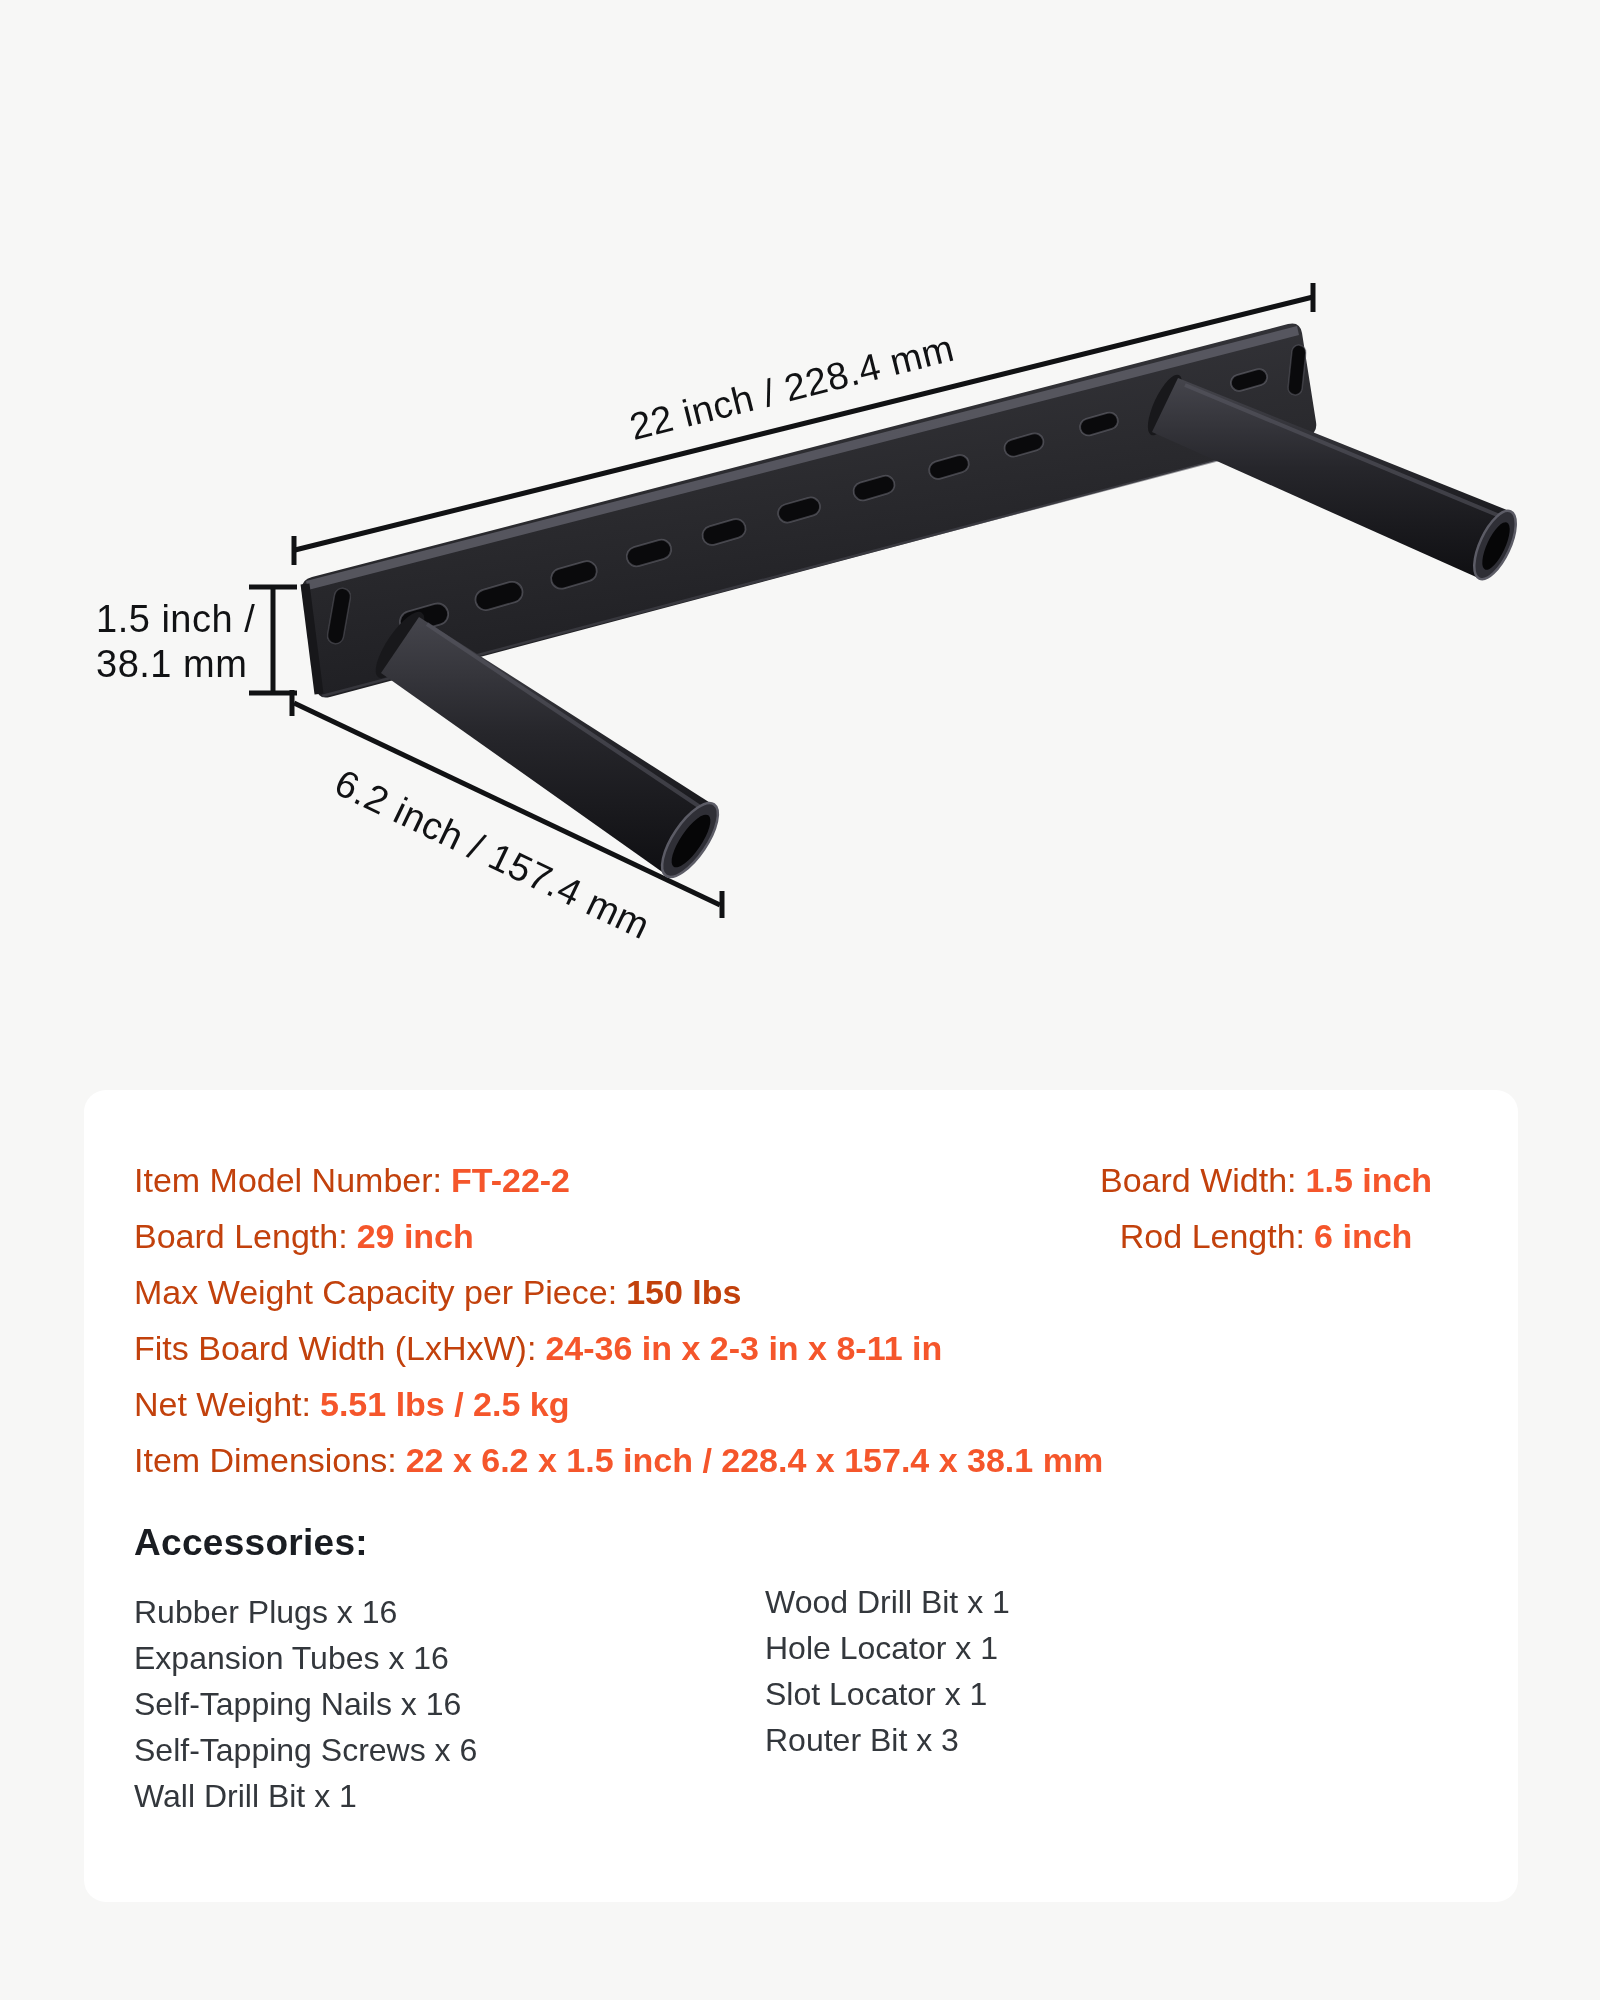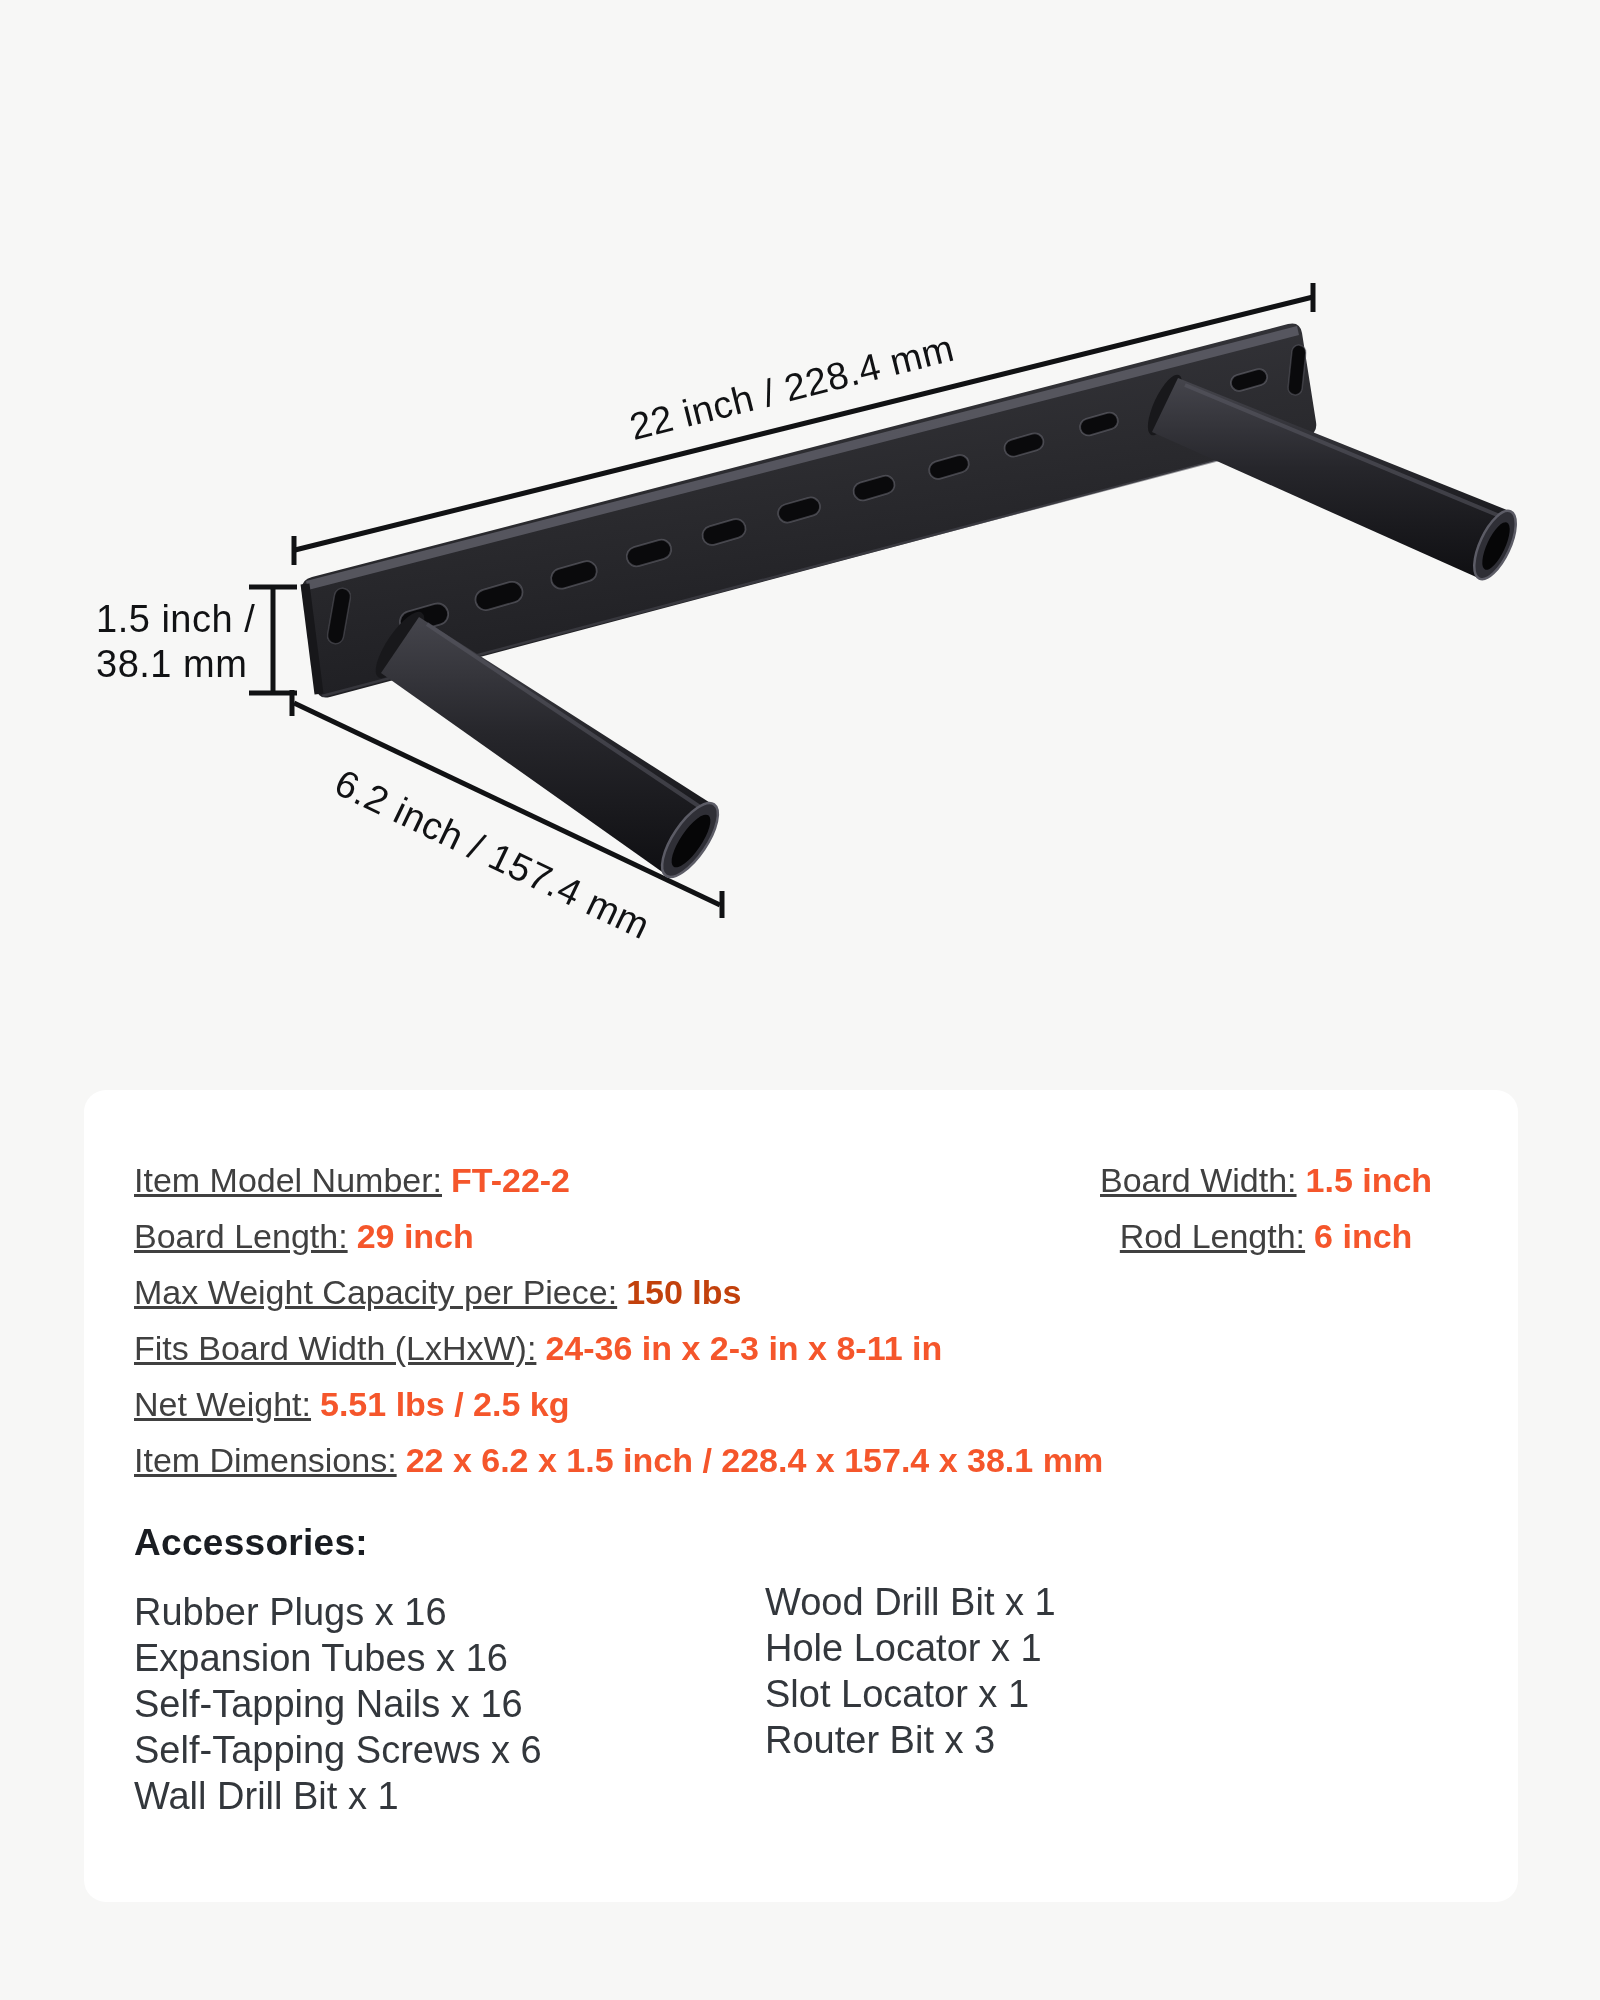--- a/index.html
+++ b/index.html
@@ -8,29 +8,29 @@
     background:#f7f7f6;font-family:"Liberation Sans",sans-serif;
   }
   .figure-svg{position:absolute;left:0;top:0;}
   .dim-text{fill:#111214;font-size:38px;letter-spacing:.5px;}
   .spec-card{
     position:absolute;left:84px;top:1090px;width:1434px;height:812px;
     background:#ffffff;border-radius:22px;box-sizing:border-box;
   }
   .spec-col{position:absolute;font-size:34px;color:#33373c;}
   .spec-col .row{height:56px;line-height:56px;white-space:nowrap;}
-  .spec-col .lbl{color:#404040;text-decoration:underline;}
+  .spec-col .lbl{color:#c2410c;}
   .spec-col .val{font-weight:700;margin-left:9px;}
   .left-col{left:50px;top:62px;}
   .right-col{left:1016px;top:62px;text-align:center;}
   .acc-heading{
     position:absolute;left:50px;top:432px;font-size:37px;font-weight:700;
     color:#1a1d22;letter-spacing:.3px;
   }
-  .acc-list{position:absolute;font-size:38px;color:#33373c;}
+  .acc-list{position:absolute;font-size:32px;color:#33373c;}
   .acc-list .item{height:46px;line-height:46px;white-space:nowrap;}
   .acc-left{left:50px;top:499px;}
   .acc-right{left:681px;top:489px;}
 </style>
 </head>
 <body>
 
 <div class="stage">
 
   <svg class="figure-svg" width="1600" height="1040" viewBox="0 0 1600 1040">

